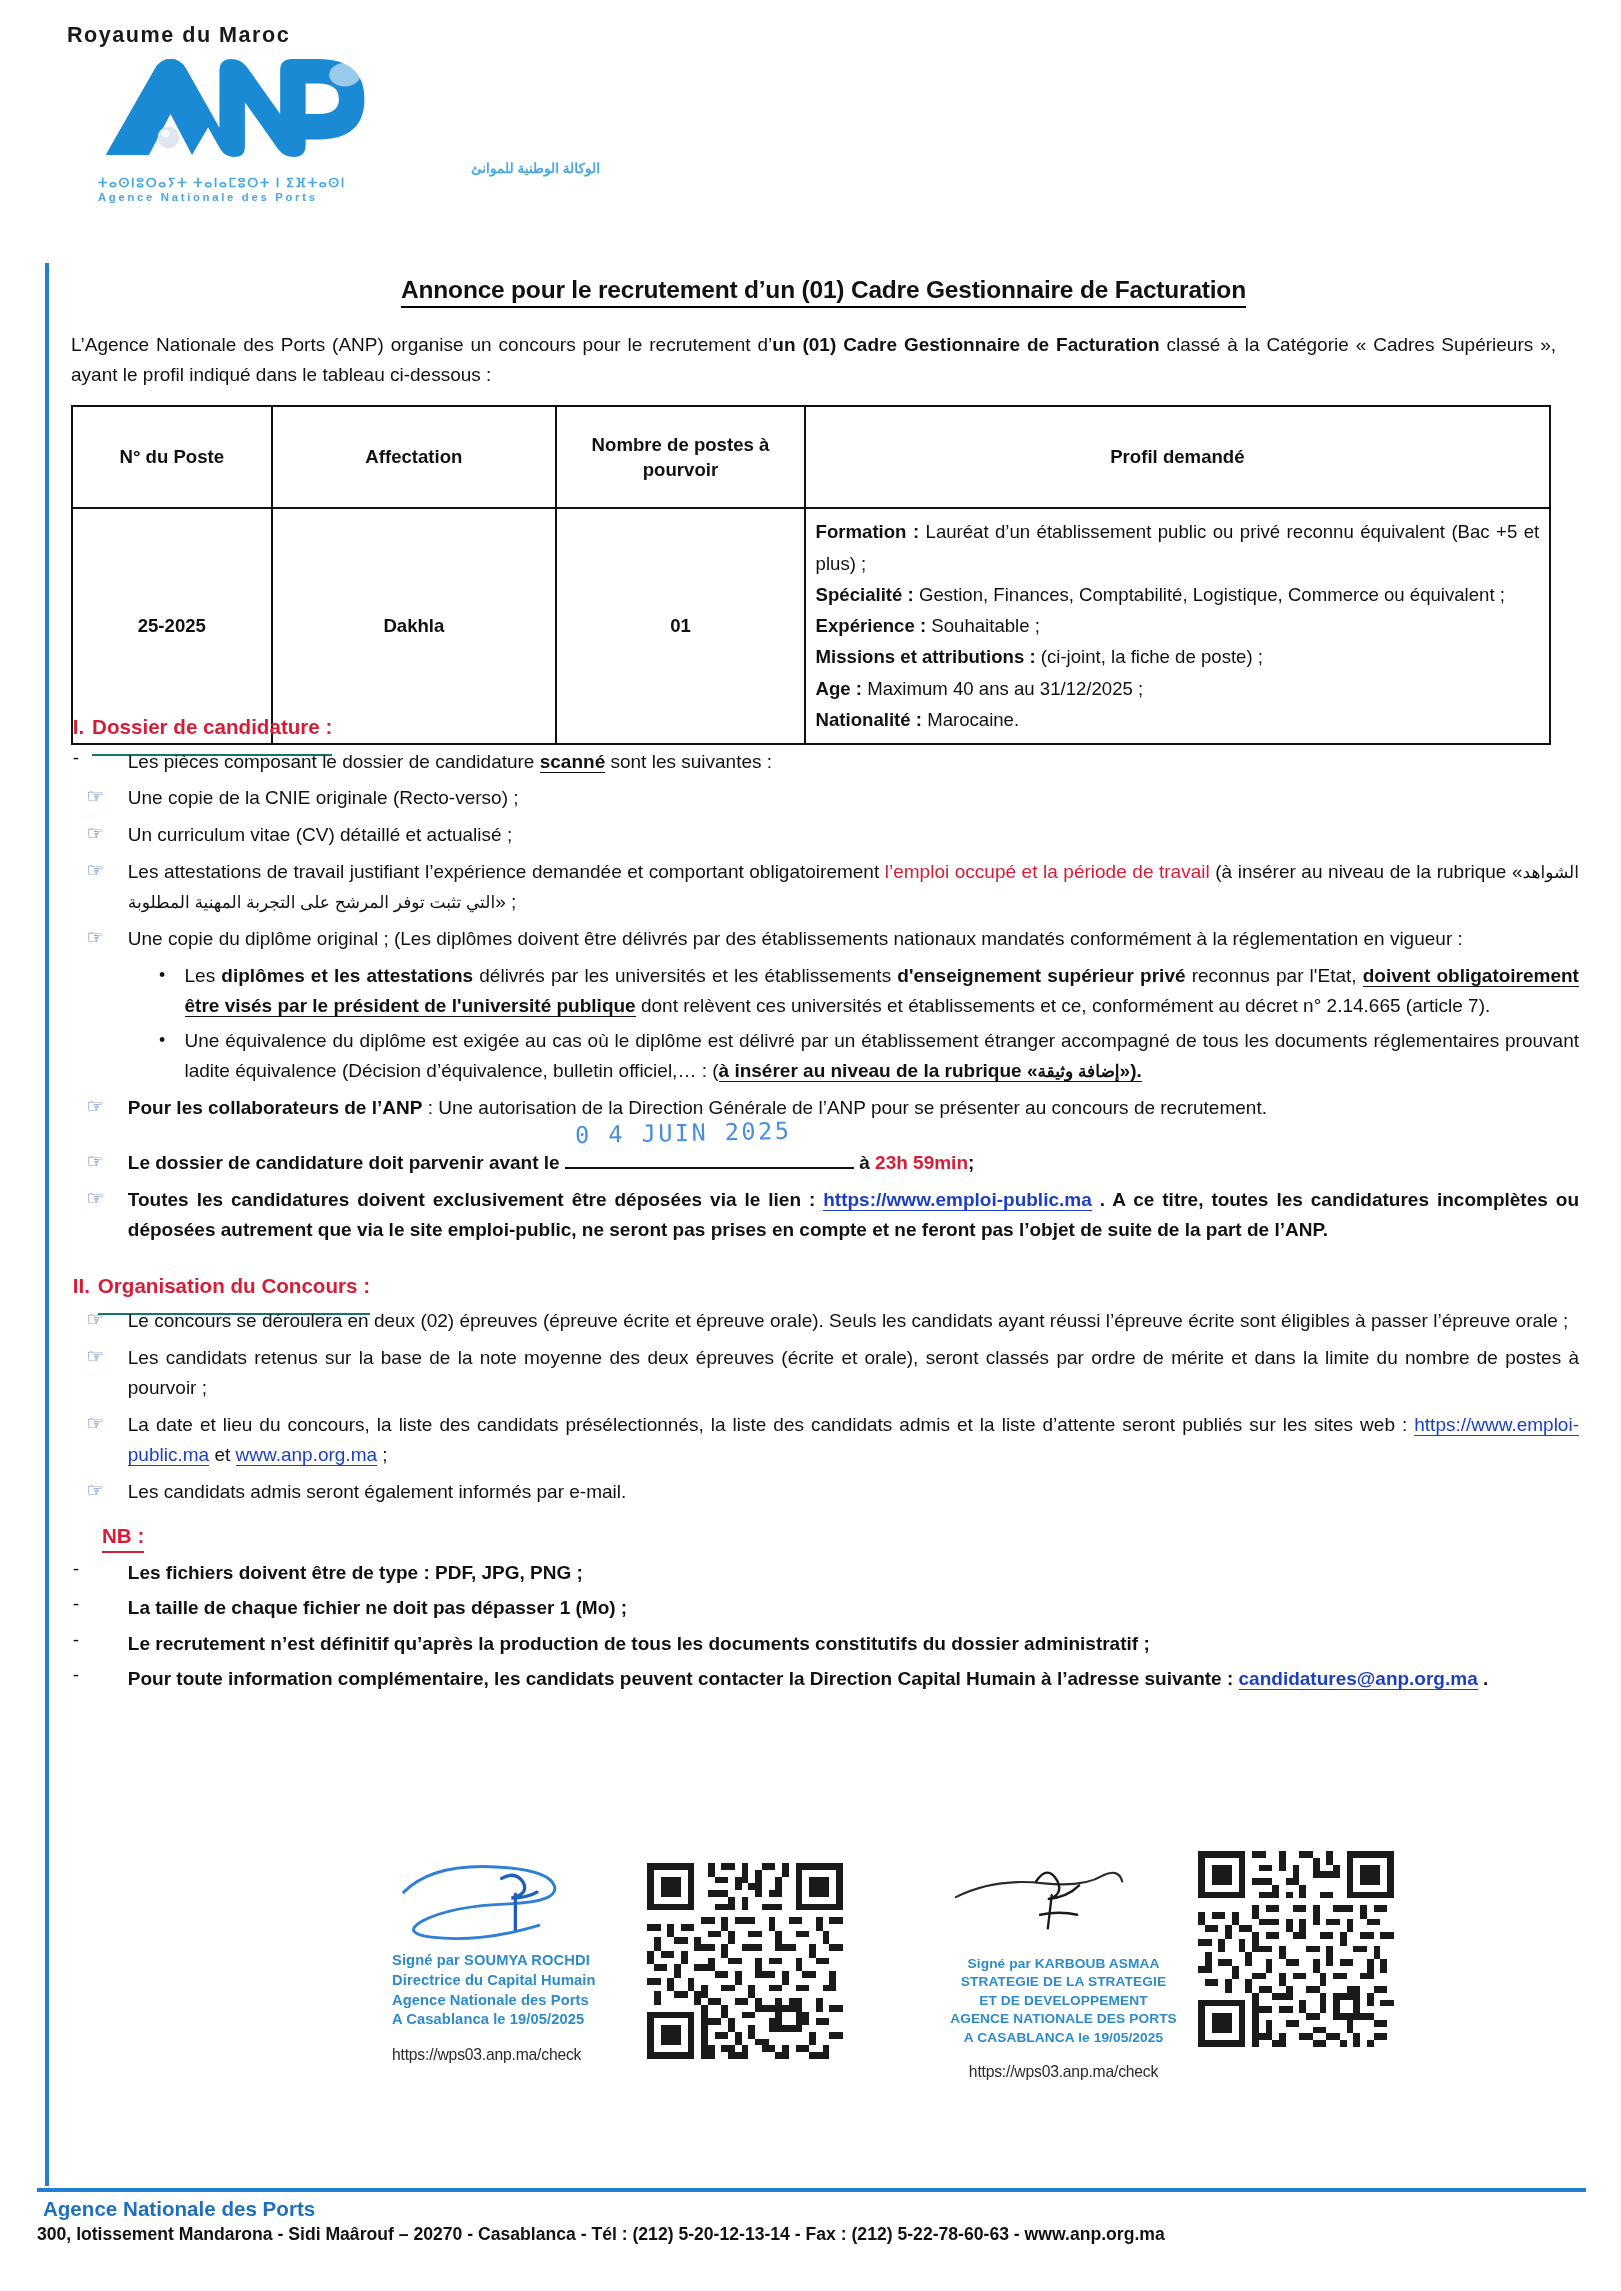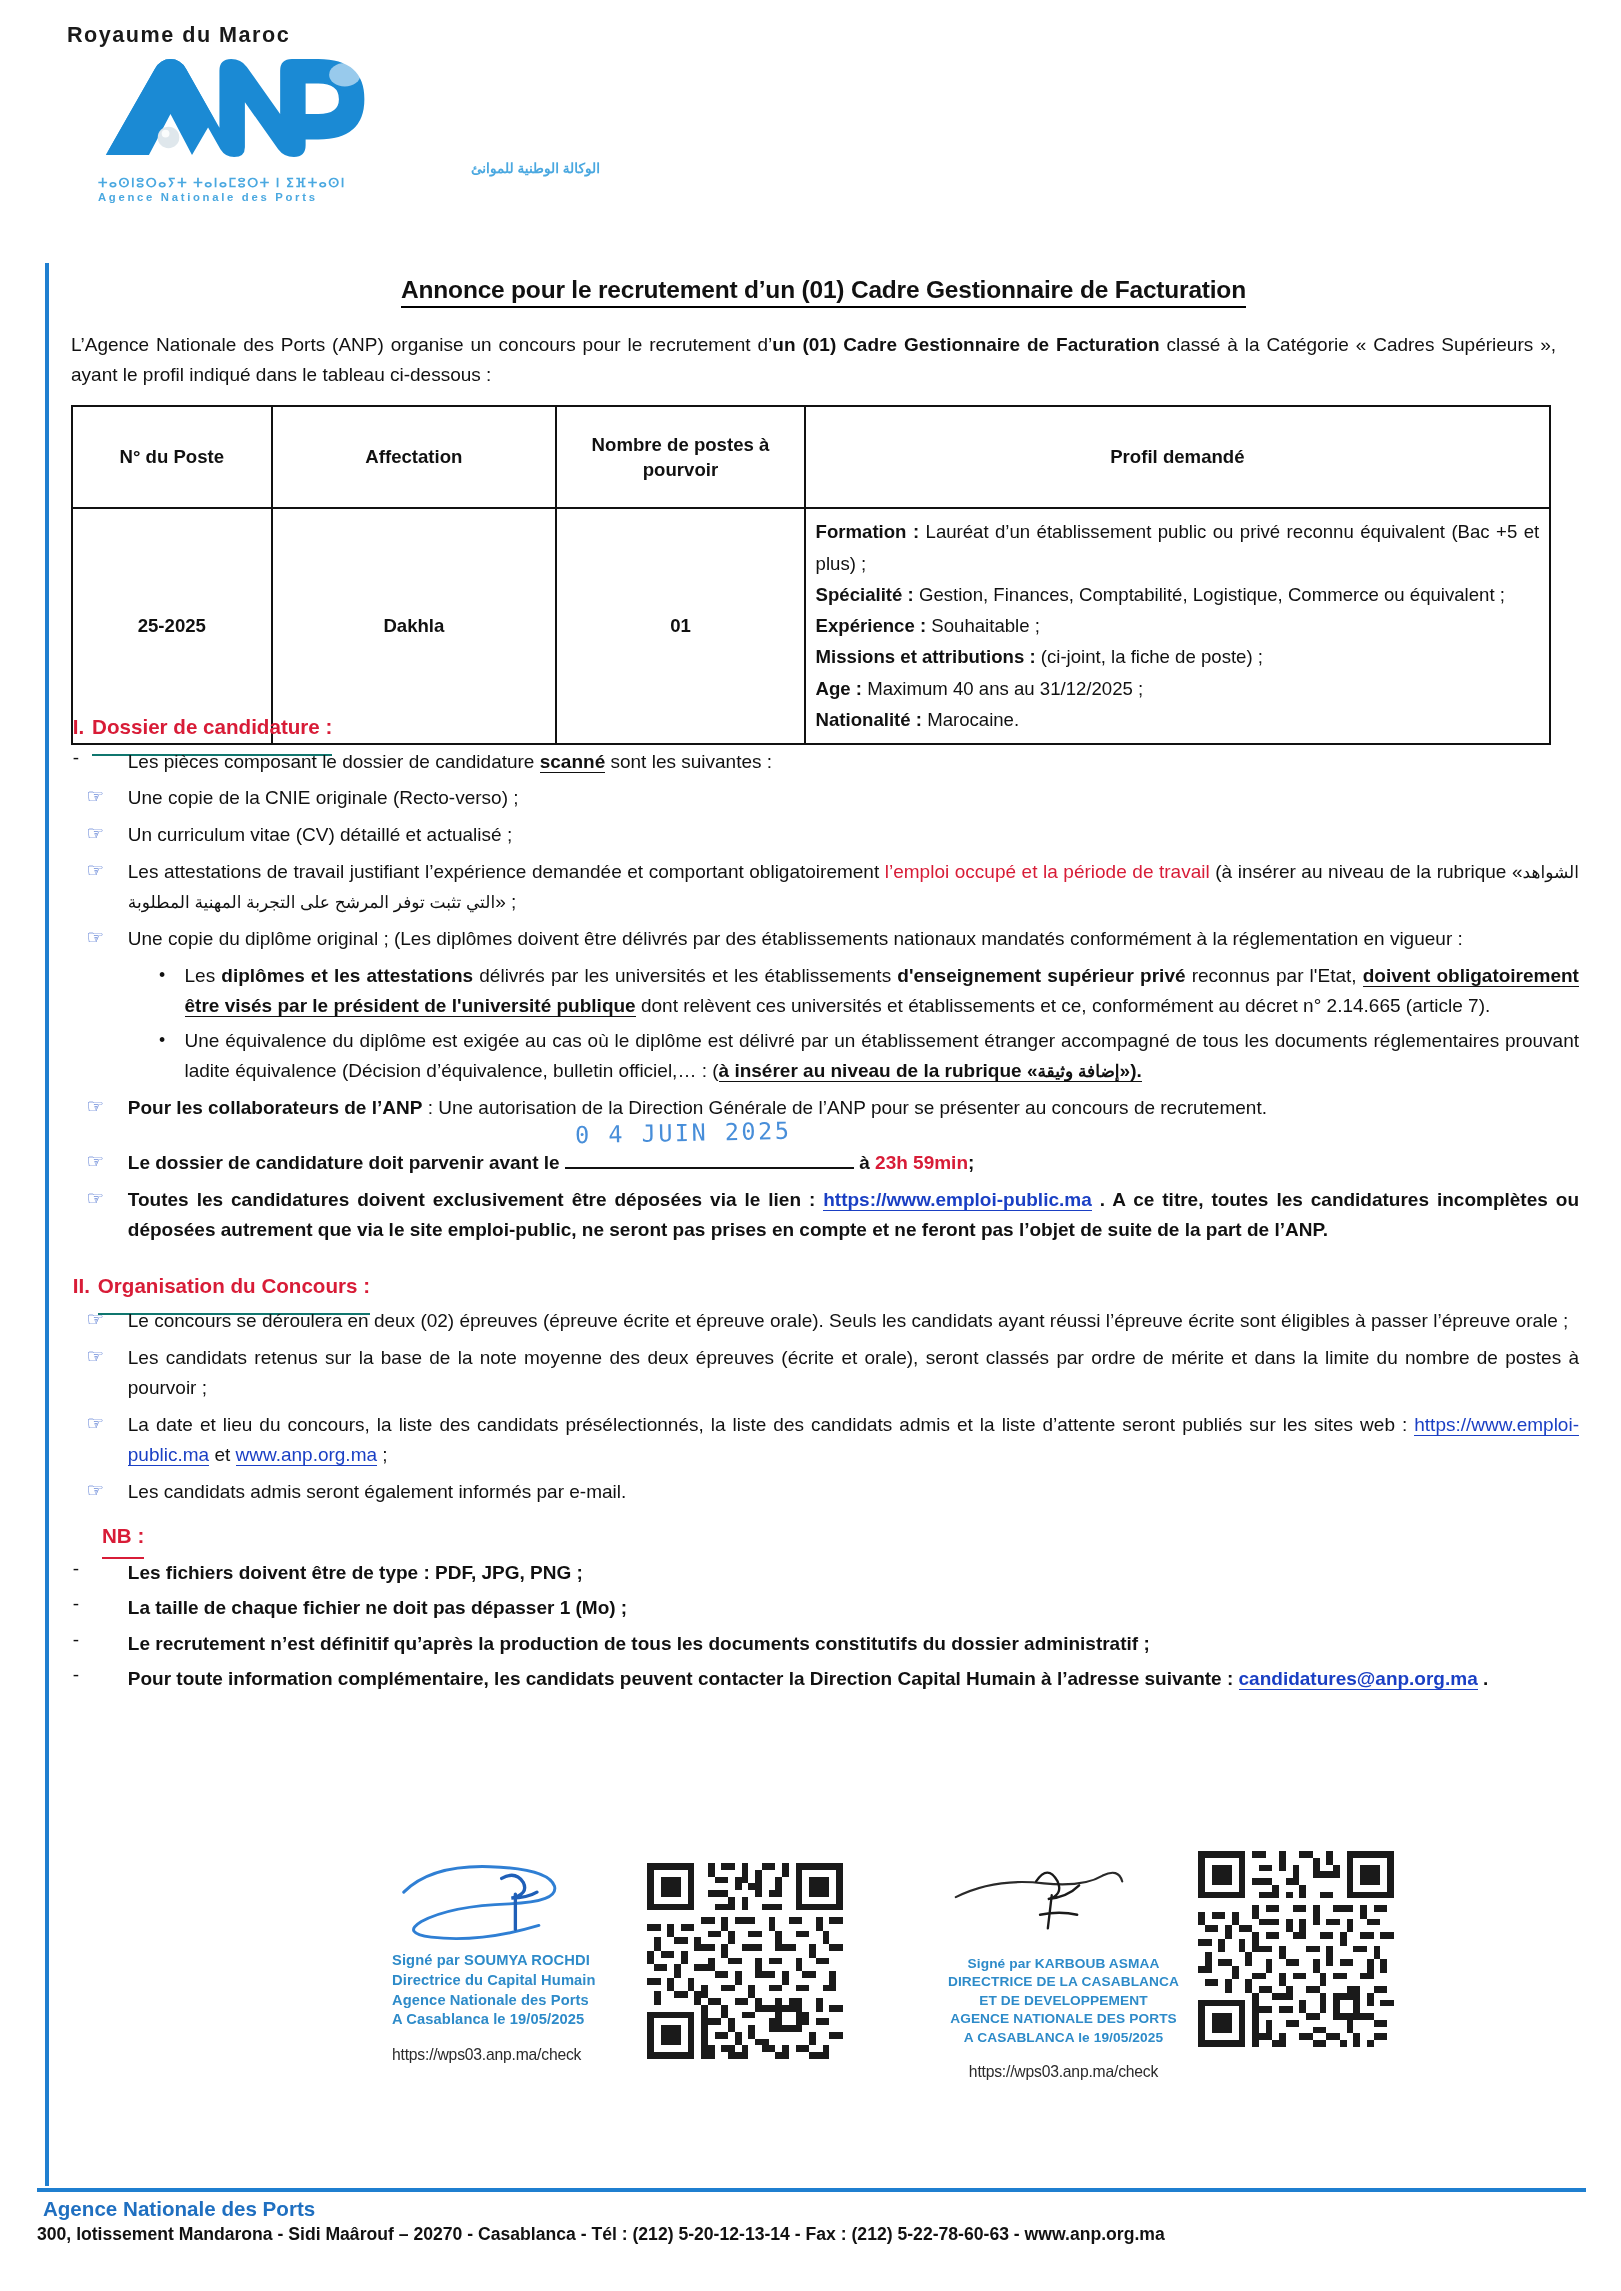--- a/index.html
+++ b/index.html
@@ -230,21 +230,21 @@
     opacity: .88;
   }
 
   .nb-head {
     color: #d81c37;
     font-weight: bold;
     font-size: 20.6px;
     margin: 17.6px 0 9.8px 0;
     padding-left: 37px;
   }
-  .nb-head u { text-decoration: none; border-bottom: 2px solid #d81c37; padding-bottom: 10px; }
+  .nb-head u { text-decoration: none; border-bottom: 2px solid #d81c37; padding-bottom: 4px; }
 
   
   .sigzone {
     position: absolute;
     left: 0;
     top: 1843px;
     width: 1621px;
     height: 323px;
   }
   .sigblock { position: absolute; }
@@ -607,21 +607,21 @@
     </div>
 
     <div class="sigblock sig2">
       <svg class="sig-scribble" width="235" height="88" viewBox="0 0 240 90">
         <path d="M10 40 Q50 20 100 26 Q140 30 160 18 Q176 10 180 24" fill="none" stroke="#2a2a2a" stroke-width="2.2" stroke-linecap="round"></path>
         <path d="M92 24 Q104 6 114 24 Q120 38 104 42 Q124 40 136 28" fill="none" stroke="#1a1a1a" stroke-width="2.4" stroke-linecap="round"></path>
         <path d="M108 38 L104 72 M96 58 Q116 54 134 58" fill="none" stroke="#1a1a1a" stroke-width="2.4" stroke-linecap="round"></path>
       </svg>
       <div class="sig-text small">
         <div>Signé par KARBOUB ASMAA</div>
-        <div>DIRECTRICE DE LA CASABLANCA</div>
+        <div>STRATEGIE DE LA STRATEGIE</div>
         <div>ET DE DEVELOPPEMENT</div>
         <div>AGENCE NATIONALE DES PORTS</div>
         <div>A CASABLANCA le 19/05/2025</div>
       </div>
       <div class="sig-url">https://wps03.anp.ma/check</div>
     </div>
 
     <div class="sigblock qr2">
       <svg width="196" height="196" viewBox="0 0 29 29" shape-rendering="crispEdges">
         <rect width="29" height="29" fill="#fff"></rect>

